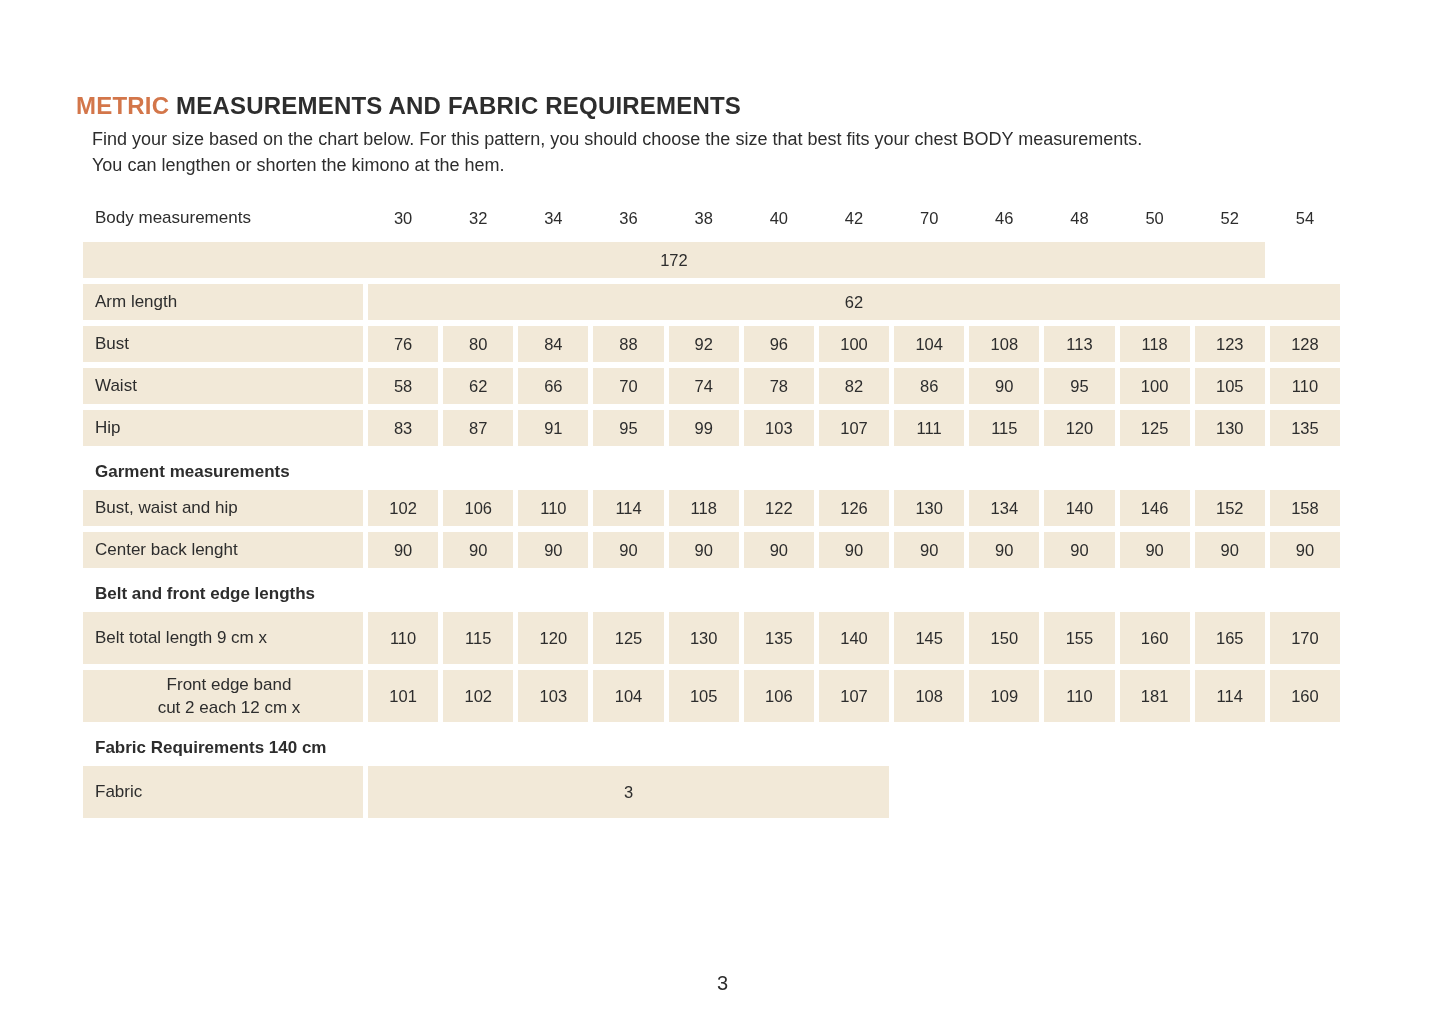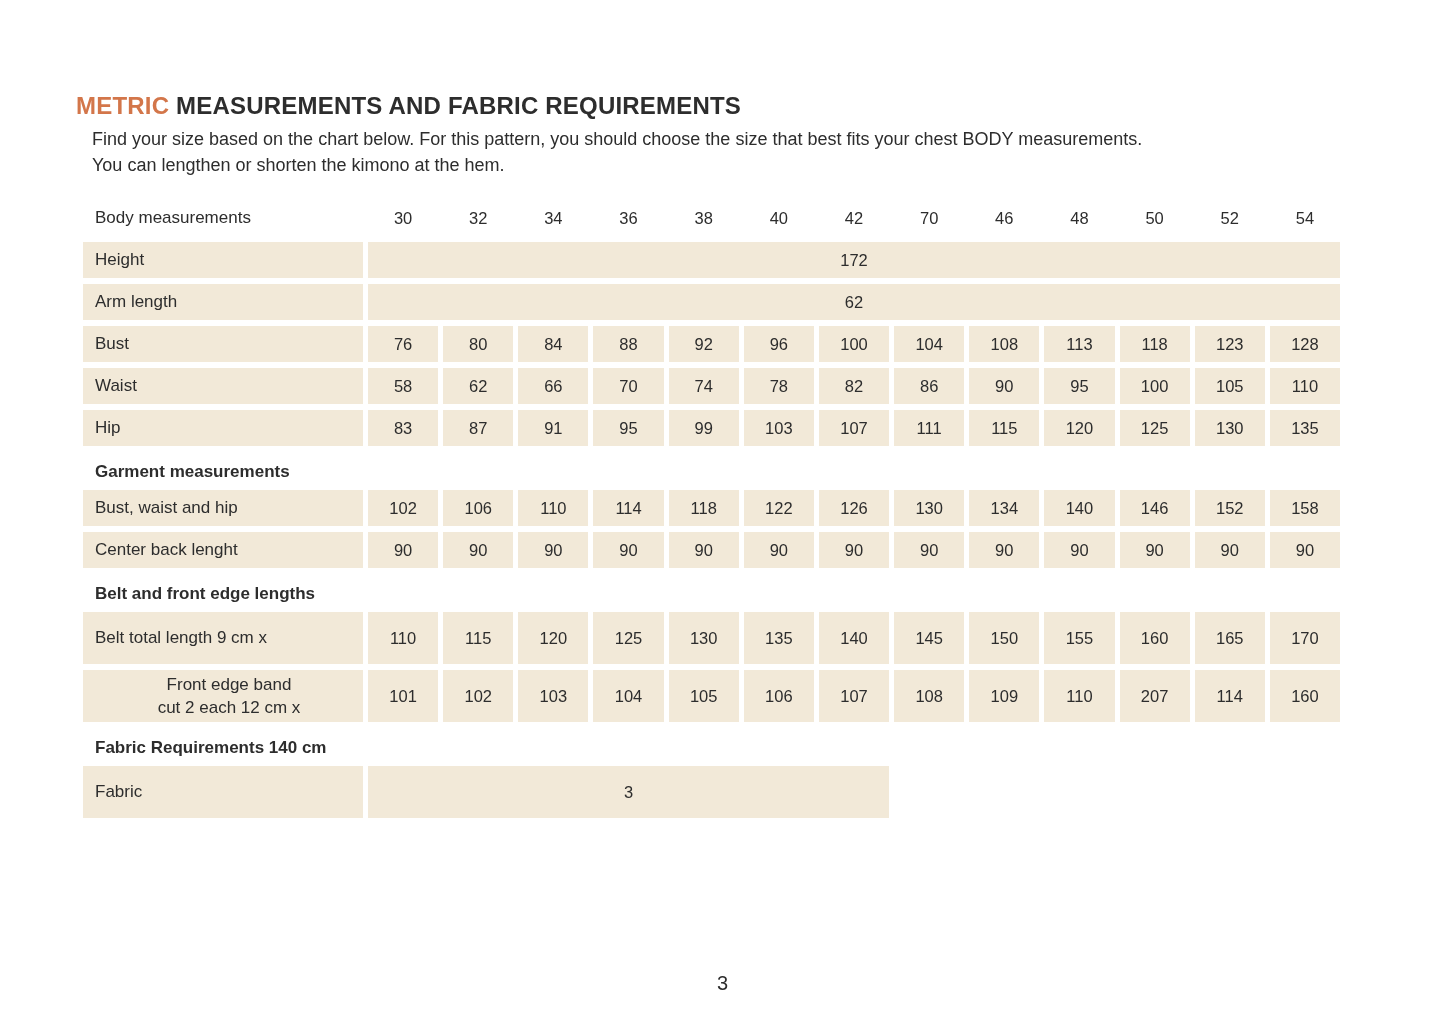--- a/index.html
+++ b/index.html
@@ -53,21 +53,20 @@
           <div class="cell plain">40</div>
           <div class="cell plain">42</div>
           <div class="cell plain">70</div>
           <div class="cell plain">46</div>
           <div class="cell plain">48</div>
           <div class="cell plain">50</div>
           <div class="cell plain">52</div>
           <div class="cell plain">54</div>
         </div>
         <div class="t-row h36">
-          <div class="cell label">Height</div>
           <div class="cell" style="grid-column: span 13;">172</div>
         </div>
         <div class="t-row h36">
           <div class="cell label">Arm length</div>
           <div class="cell" style="grid-column: span 13;">62</div>
         </div>
         <div class="t-row h36">
           <div class="cell label">Bust</div>
           <div class="cell">76</div>
           <div class="cell">80</div>
@@ -173,21 +172,21 @@
           <div class="cell">101</div>
           <div class="cell">102</div>
           <div class="cell">103</div>
           <div class="cell">104</div>
           <div class="cell">105</div>
           <div class="cell">106</div>
           <div class="cell">107</div>
           <div class="cell">108</div>
           <div class="cell">109</div>
           <div class="cell">110</div>
-          <div class="cell">207</div>
+          <div class="cell">181</div>
           <div class="cell">114</div>
           <div class="cell">160</div>
         </div>
         <div class="section-row">Fabric Requirements 140 cm</div>
         <div class="t-row h52">
           <div class="cell label">Fabric</div>
           <div class="cell" style="grid-column: span 7;">3</div>
         </div>
       </div>
   </div>

